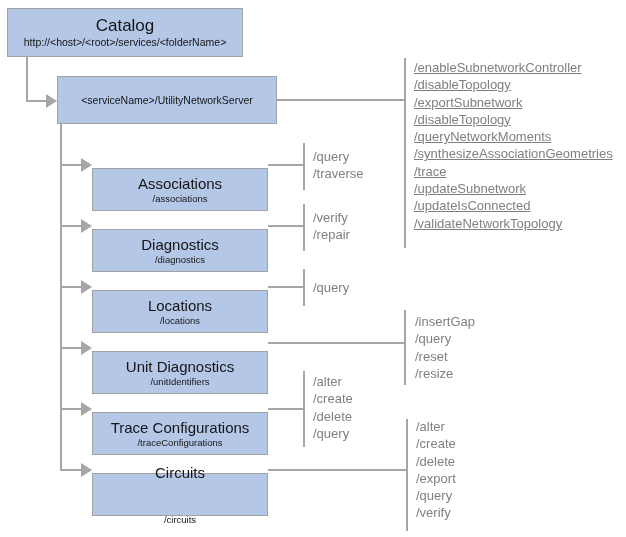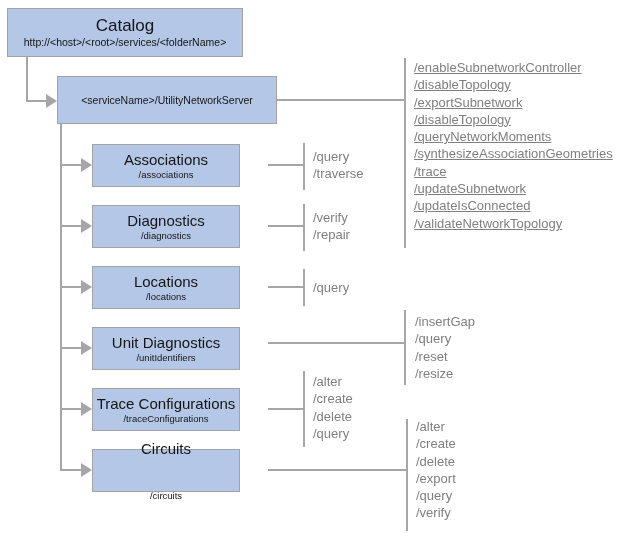--- a/index.html
+++ b/index.html
@@ -19,21 +19,21 @@
     border:1.6px solid var(--box-border);box-sizing:border-box;
     display:flex;flex-direction:column;align-items:center;justify-content:center;
     color:var(--title-text);
   }
   .t-lg{font-size:17px;line-height:20px;}
   .s-lg{font-size:10.5px;line-height:13px;}
   .t-md{font-size:15px;line-height:18px;}
   .s-md{font-size:9.5px;line-height:12px;}
   .n-catalog{left:7px;top:8px;width:236px;height:49px;}
   .n-service{left:57px;top:76px;width:220px;height:48px;}
-  .n-res{left:92px;width:148px;height:43px;}
+  .n-res{left:92px;width:176px;height:43px;margin-top:24px;}
   .n-assoc{top:144px;}
   .n-diag{top:205px;}
   .n-loc{top:266px;}
   .n-unit{top:327px;}
   .n-trace{top:388px;}
   .n-circ{top:449px;gap:32px;}
 
   .line{position:absolute;background:var(--line);}
   .arrow{
     position:absolute;width:0;height:0;

